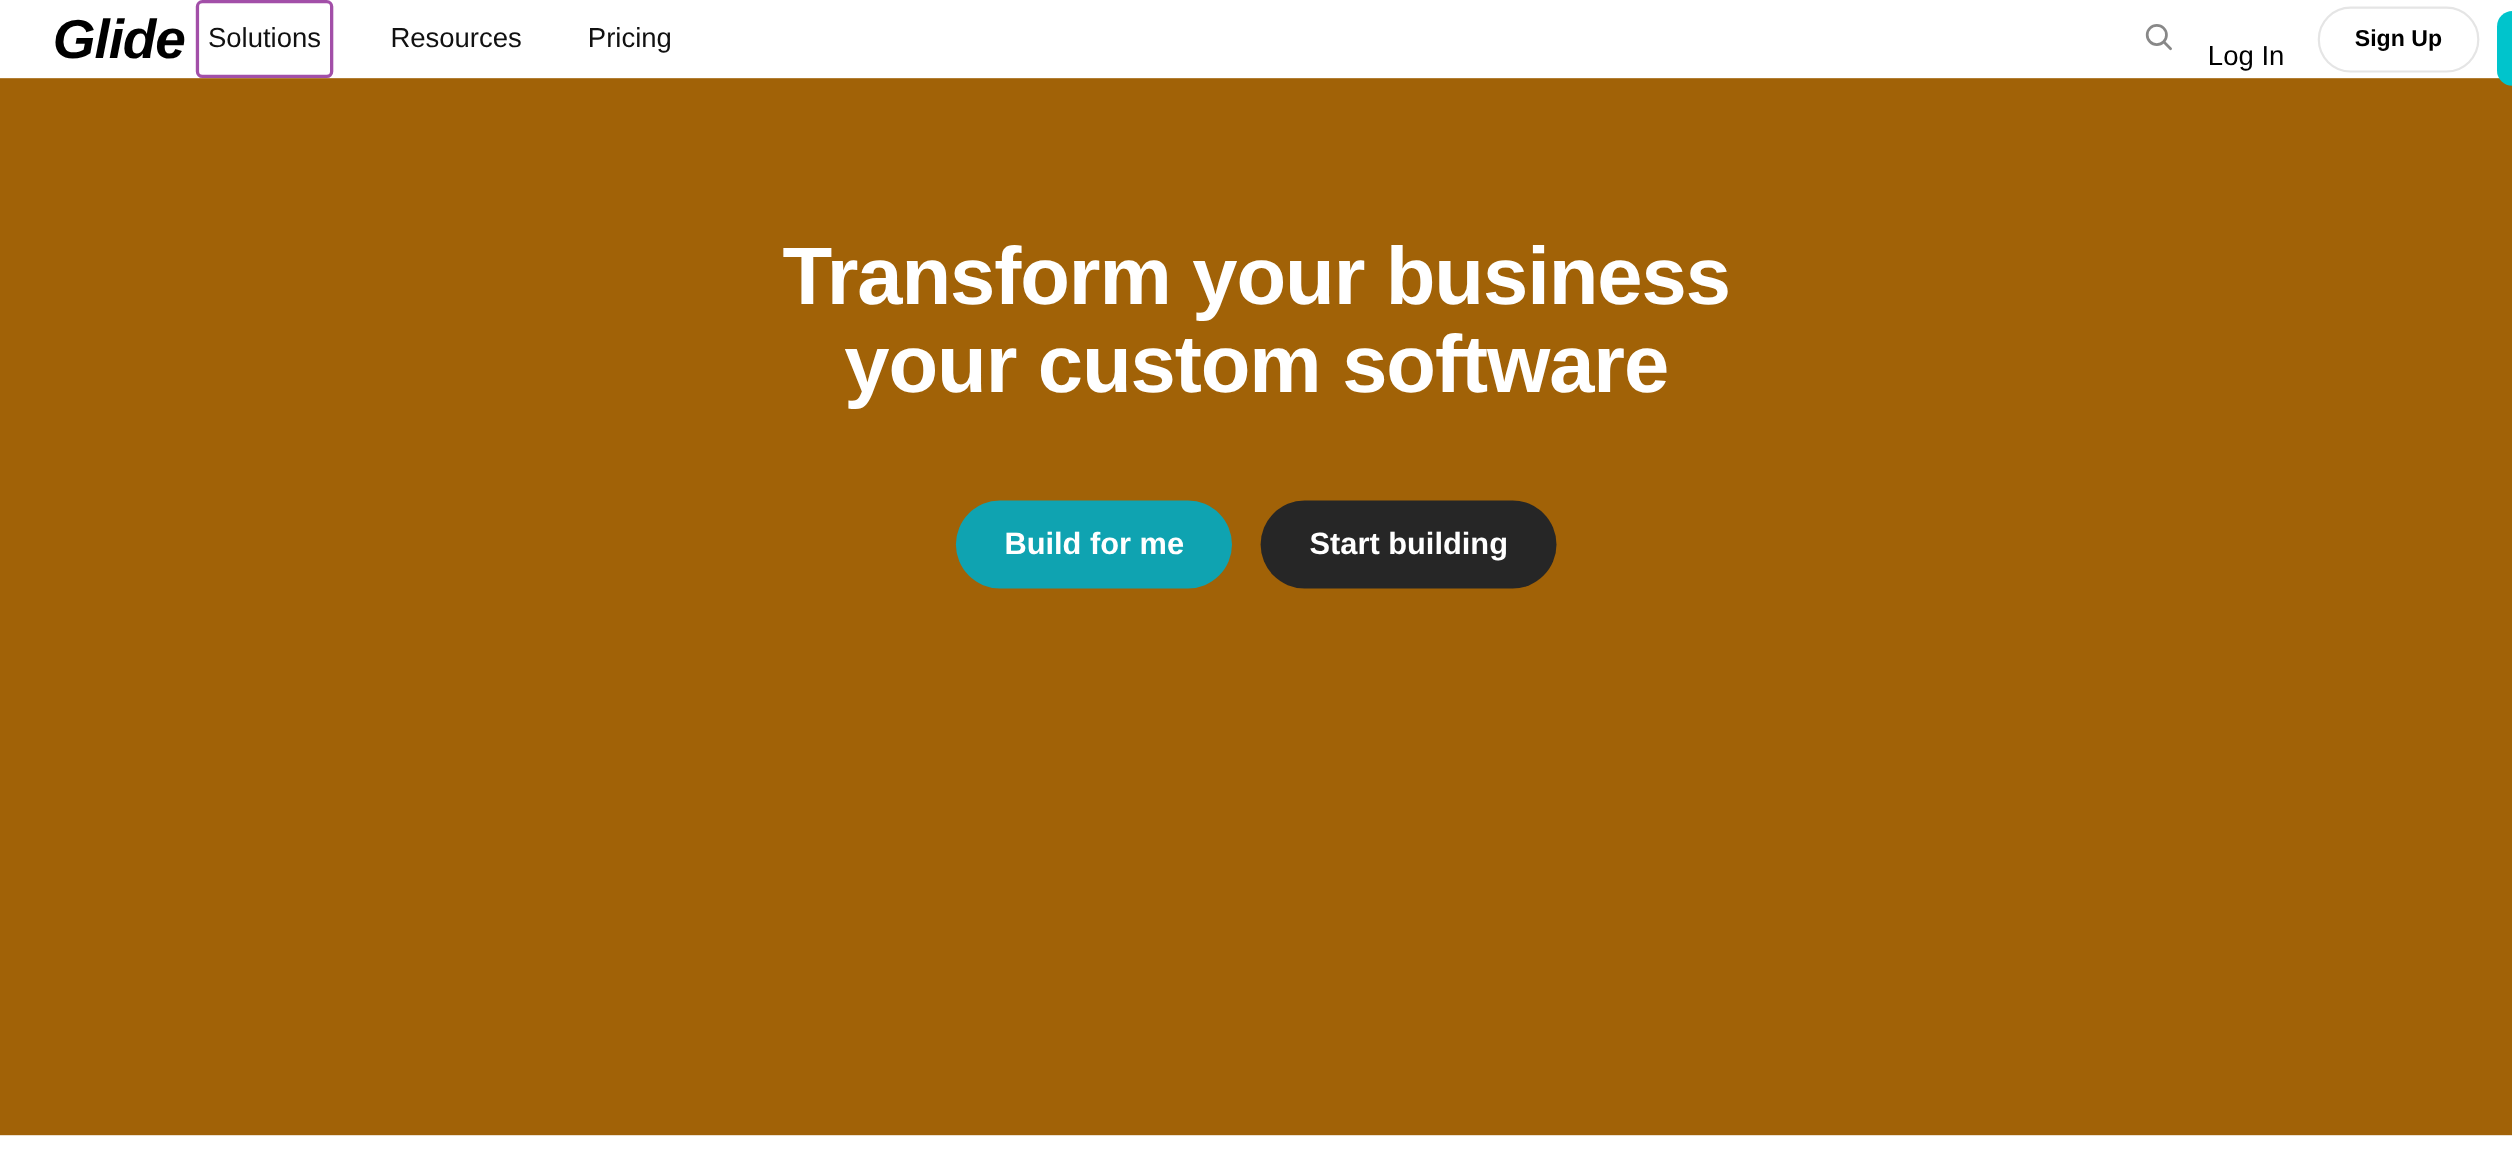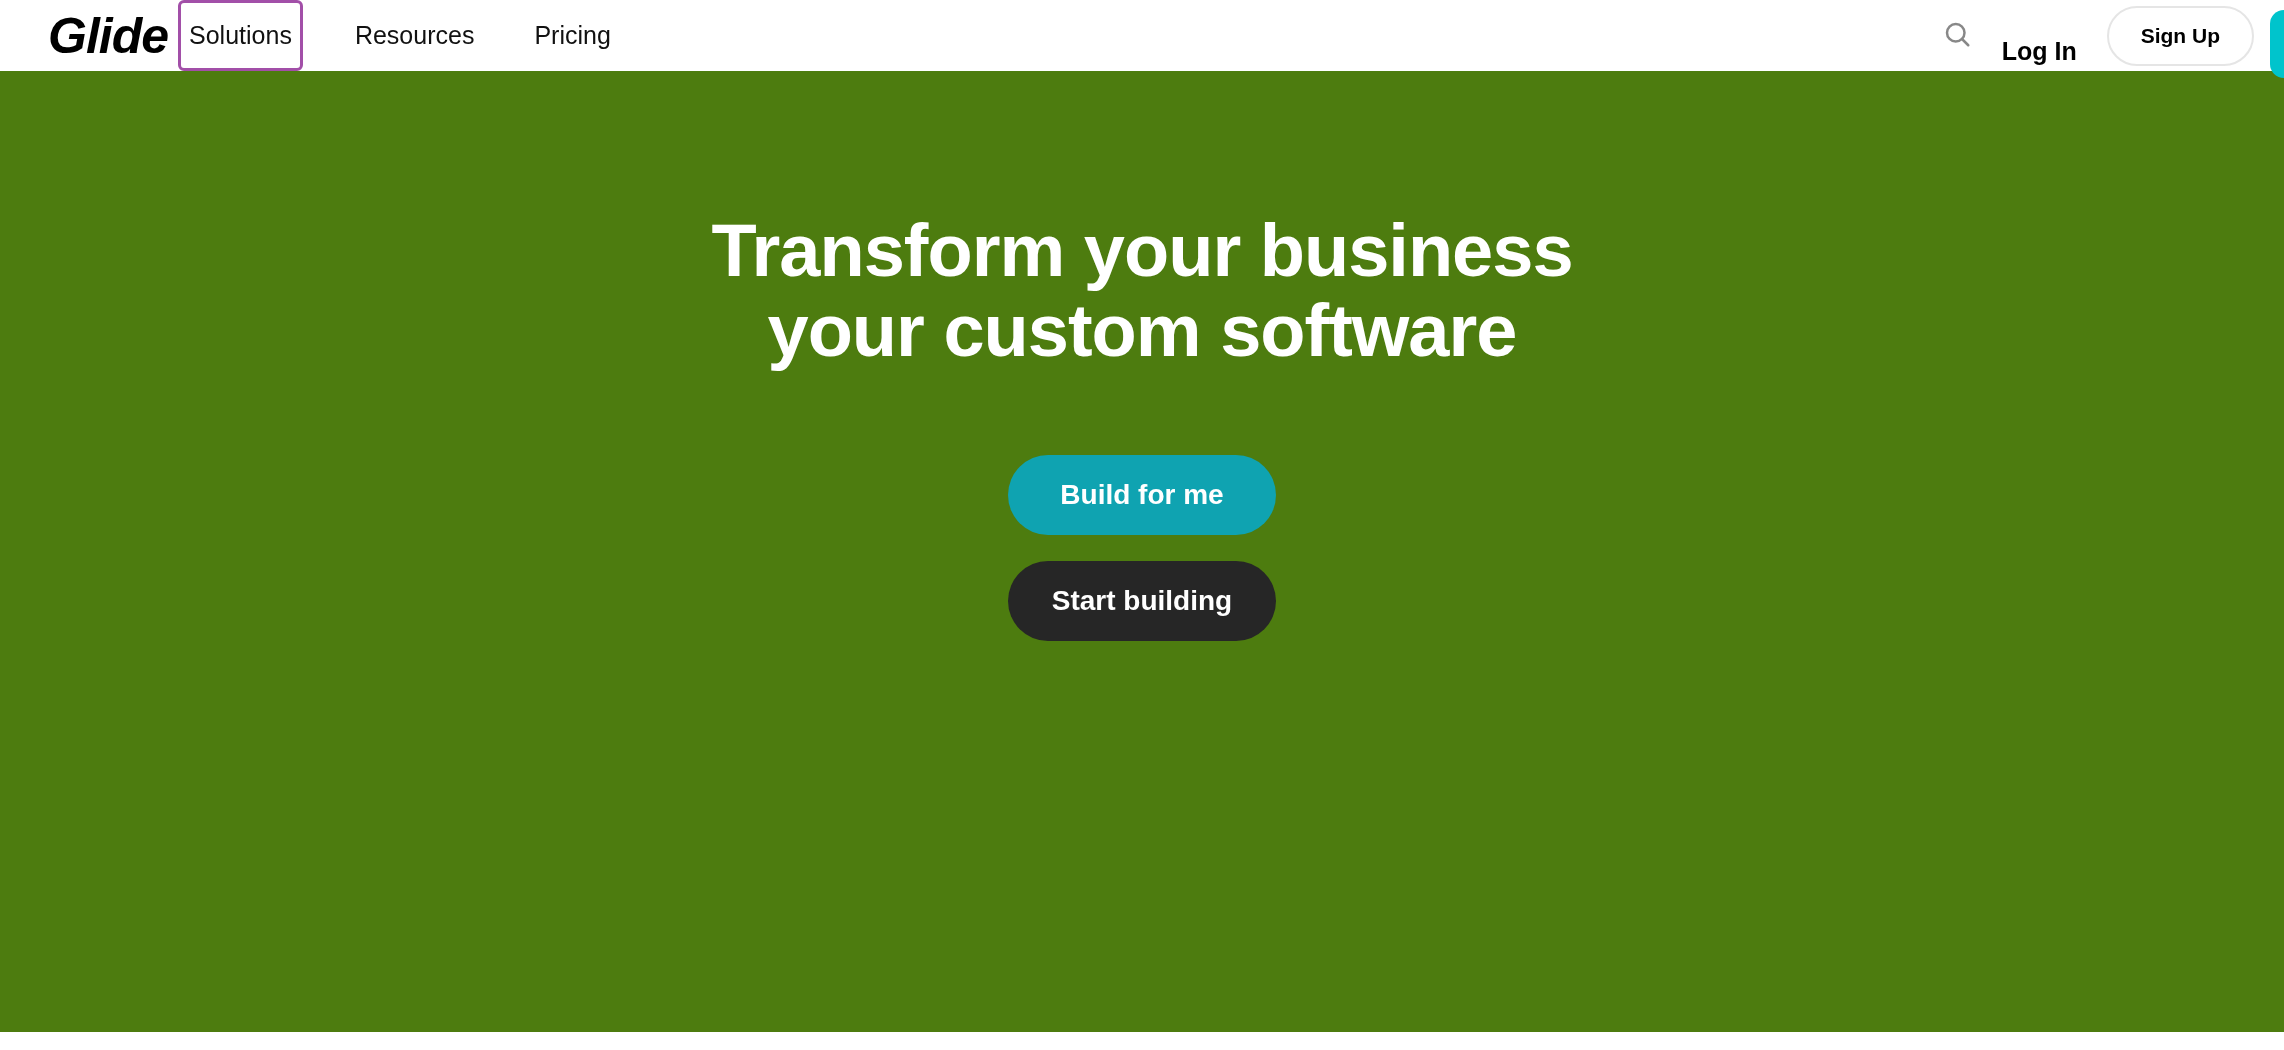--- a/index.html
+++ b/index.html
@@ -59,21 +59,21 @@
 
   .search-icon {
     width: 30px;
     height: 30px;
     color: #888888;
     cursor: pointer;
   }
 
   .login {
     font-size: 25px;
-    font-weight: 700;
+    font-weight: 400;
     color: #000000;
     cursor: pointer;
     margin-top: 32px;
   }
 
   .signup {
     font-size: 21px;
     font-weight: 700;
     color: #000000;
     border: 2px solid #e5e5e5;
@@ -89,21 +89,21 @@
     top: 10px;
     width: 14px;
     height: 68px;
     background: #00c4cc;
     border-top-left-radius: 40px;
     border-bottom-left-radius: 40px;
   }
 
   
   .hero {
-    background: #4d7c0f;
+    background: #a16207;
     height: 961px;
     width: 100%;
     display: flex;
     flex-direction: column;
     align-items: center;
     padding-top: 140px;
   }
 
   .hero-title {
     color: #ffffff;
@@ -113,21 +113,20 @@
     line-height: 1.08;
     letter-spacing: -1px;
   }
 
   .hero-title .line { display: block; }
 
   .hero-buttons {
     display: flex;
     gap: 26px;
     margin-top: 84px;
-    flex-direction: column;
   }
 
   .btn {
     font-size: 28px;
     font-weight: 600;
     padding: 24px 44px;
     border-radius: 999px;
     border: none;
     cursor: pointer;
   }

